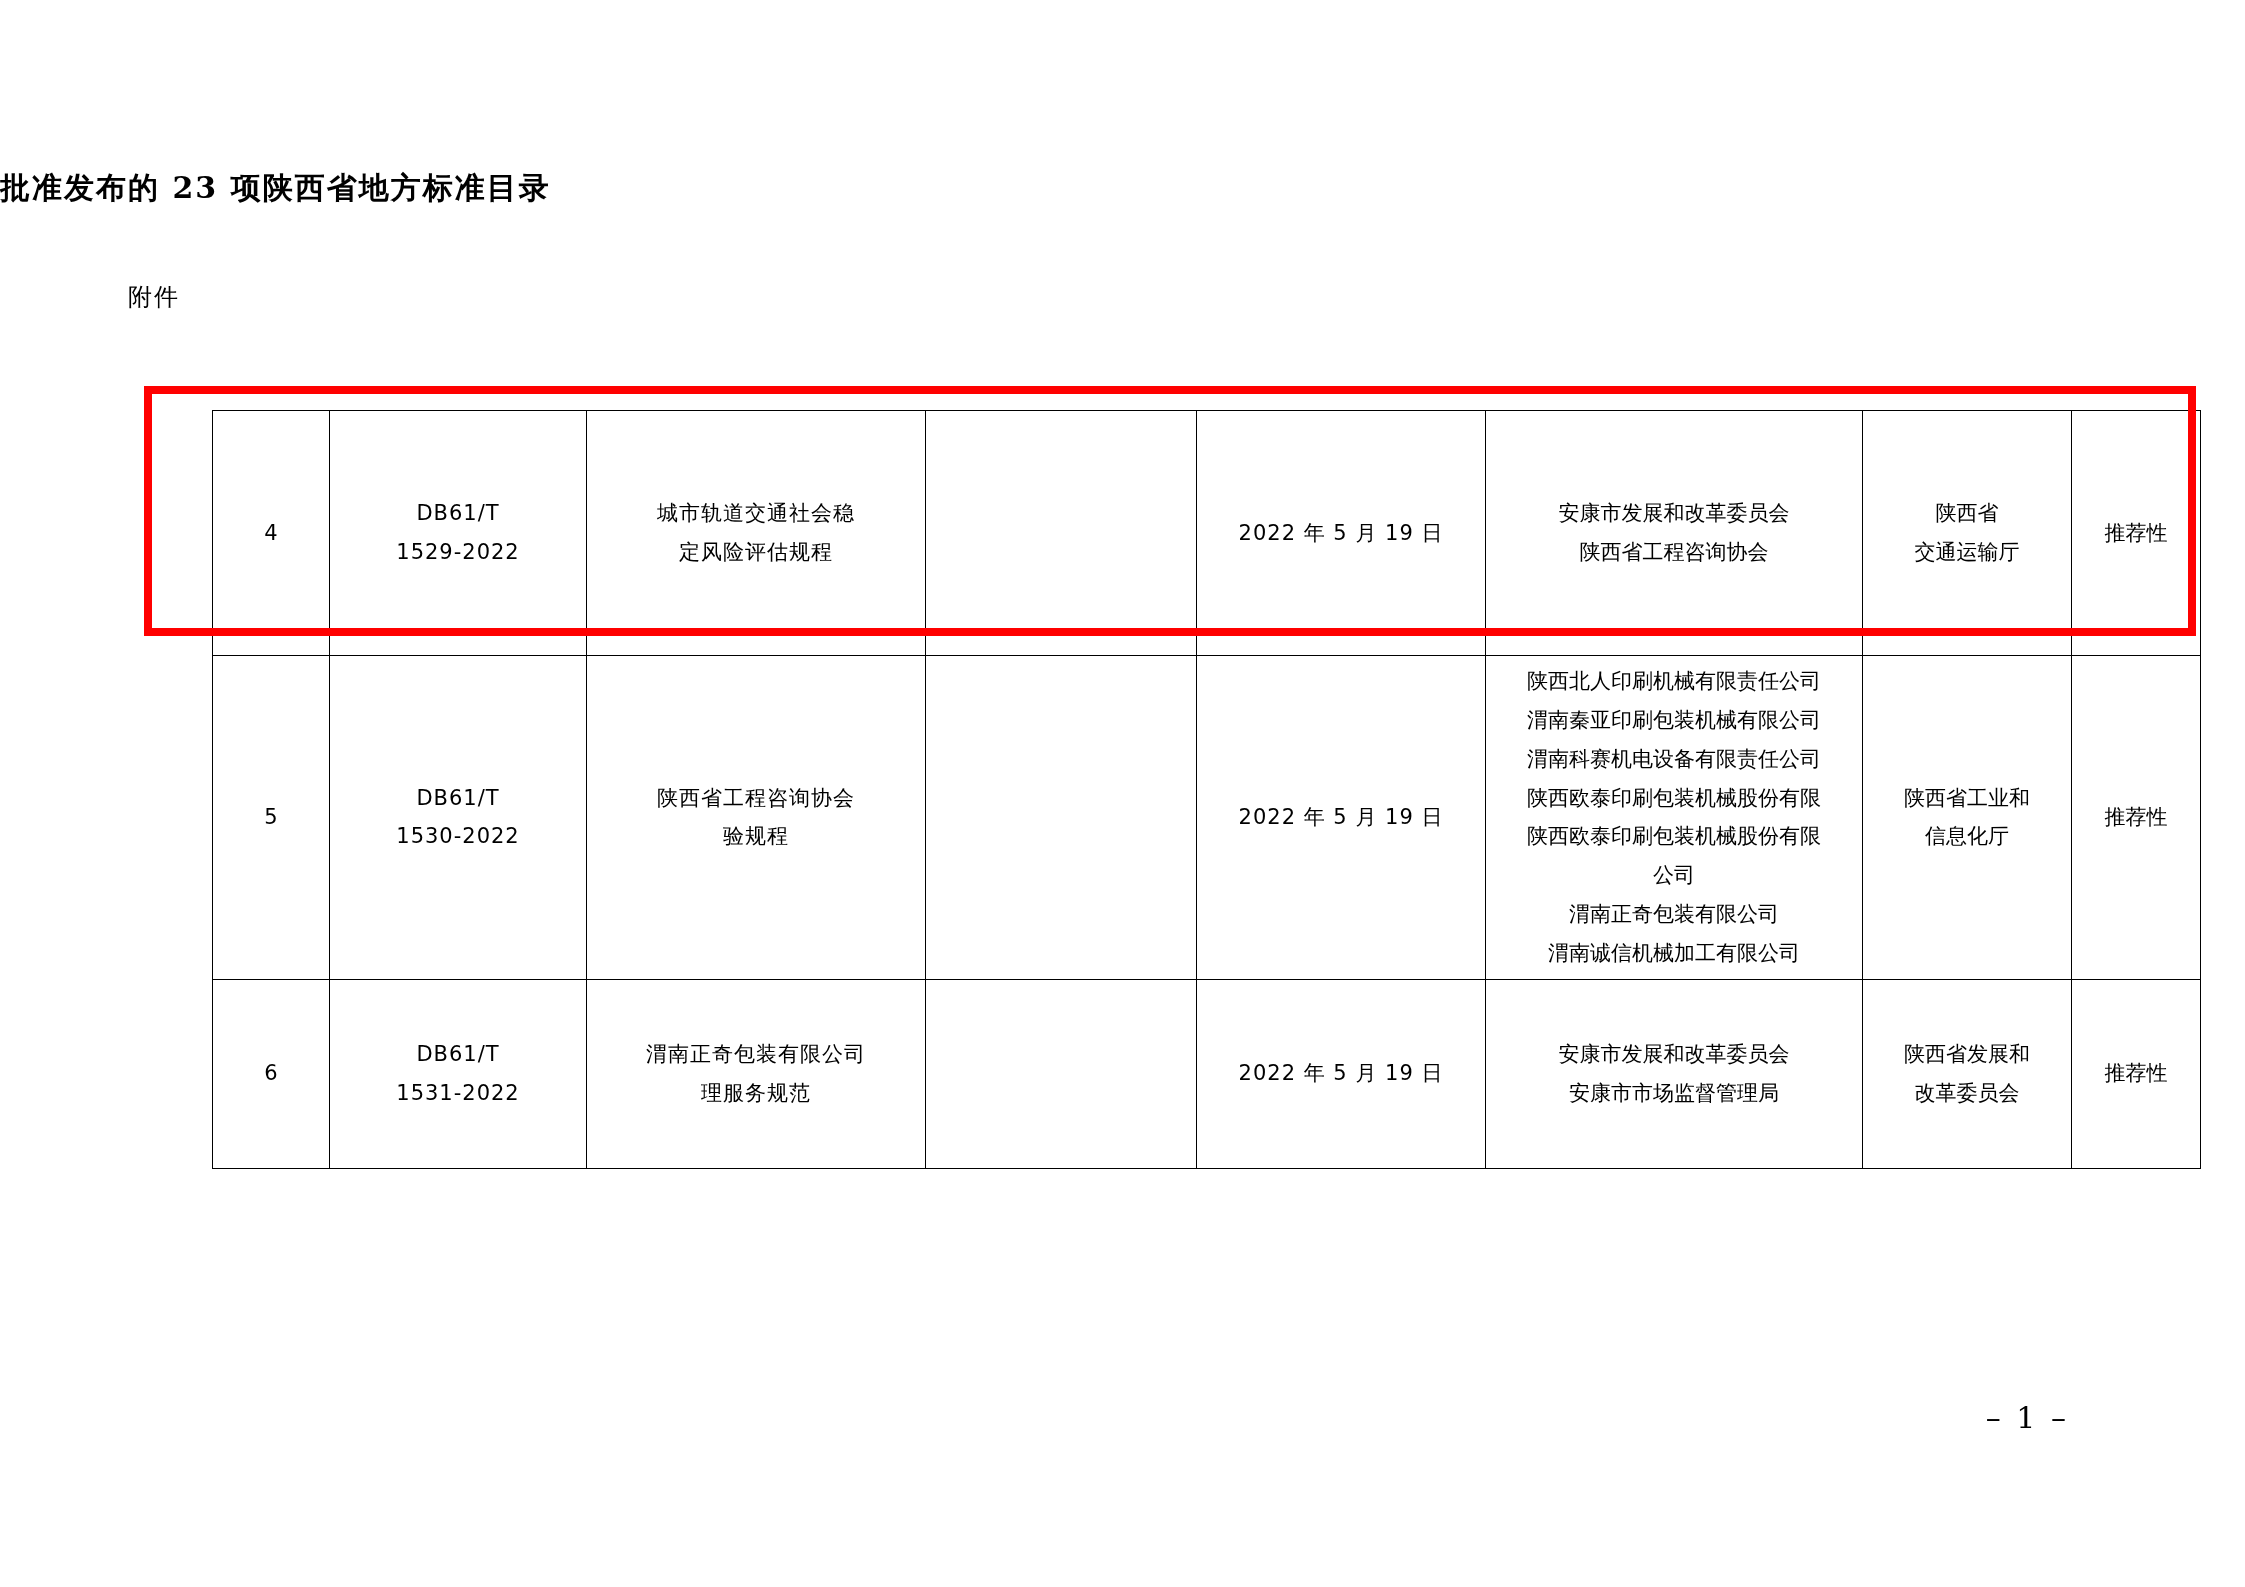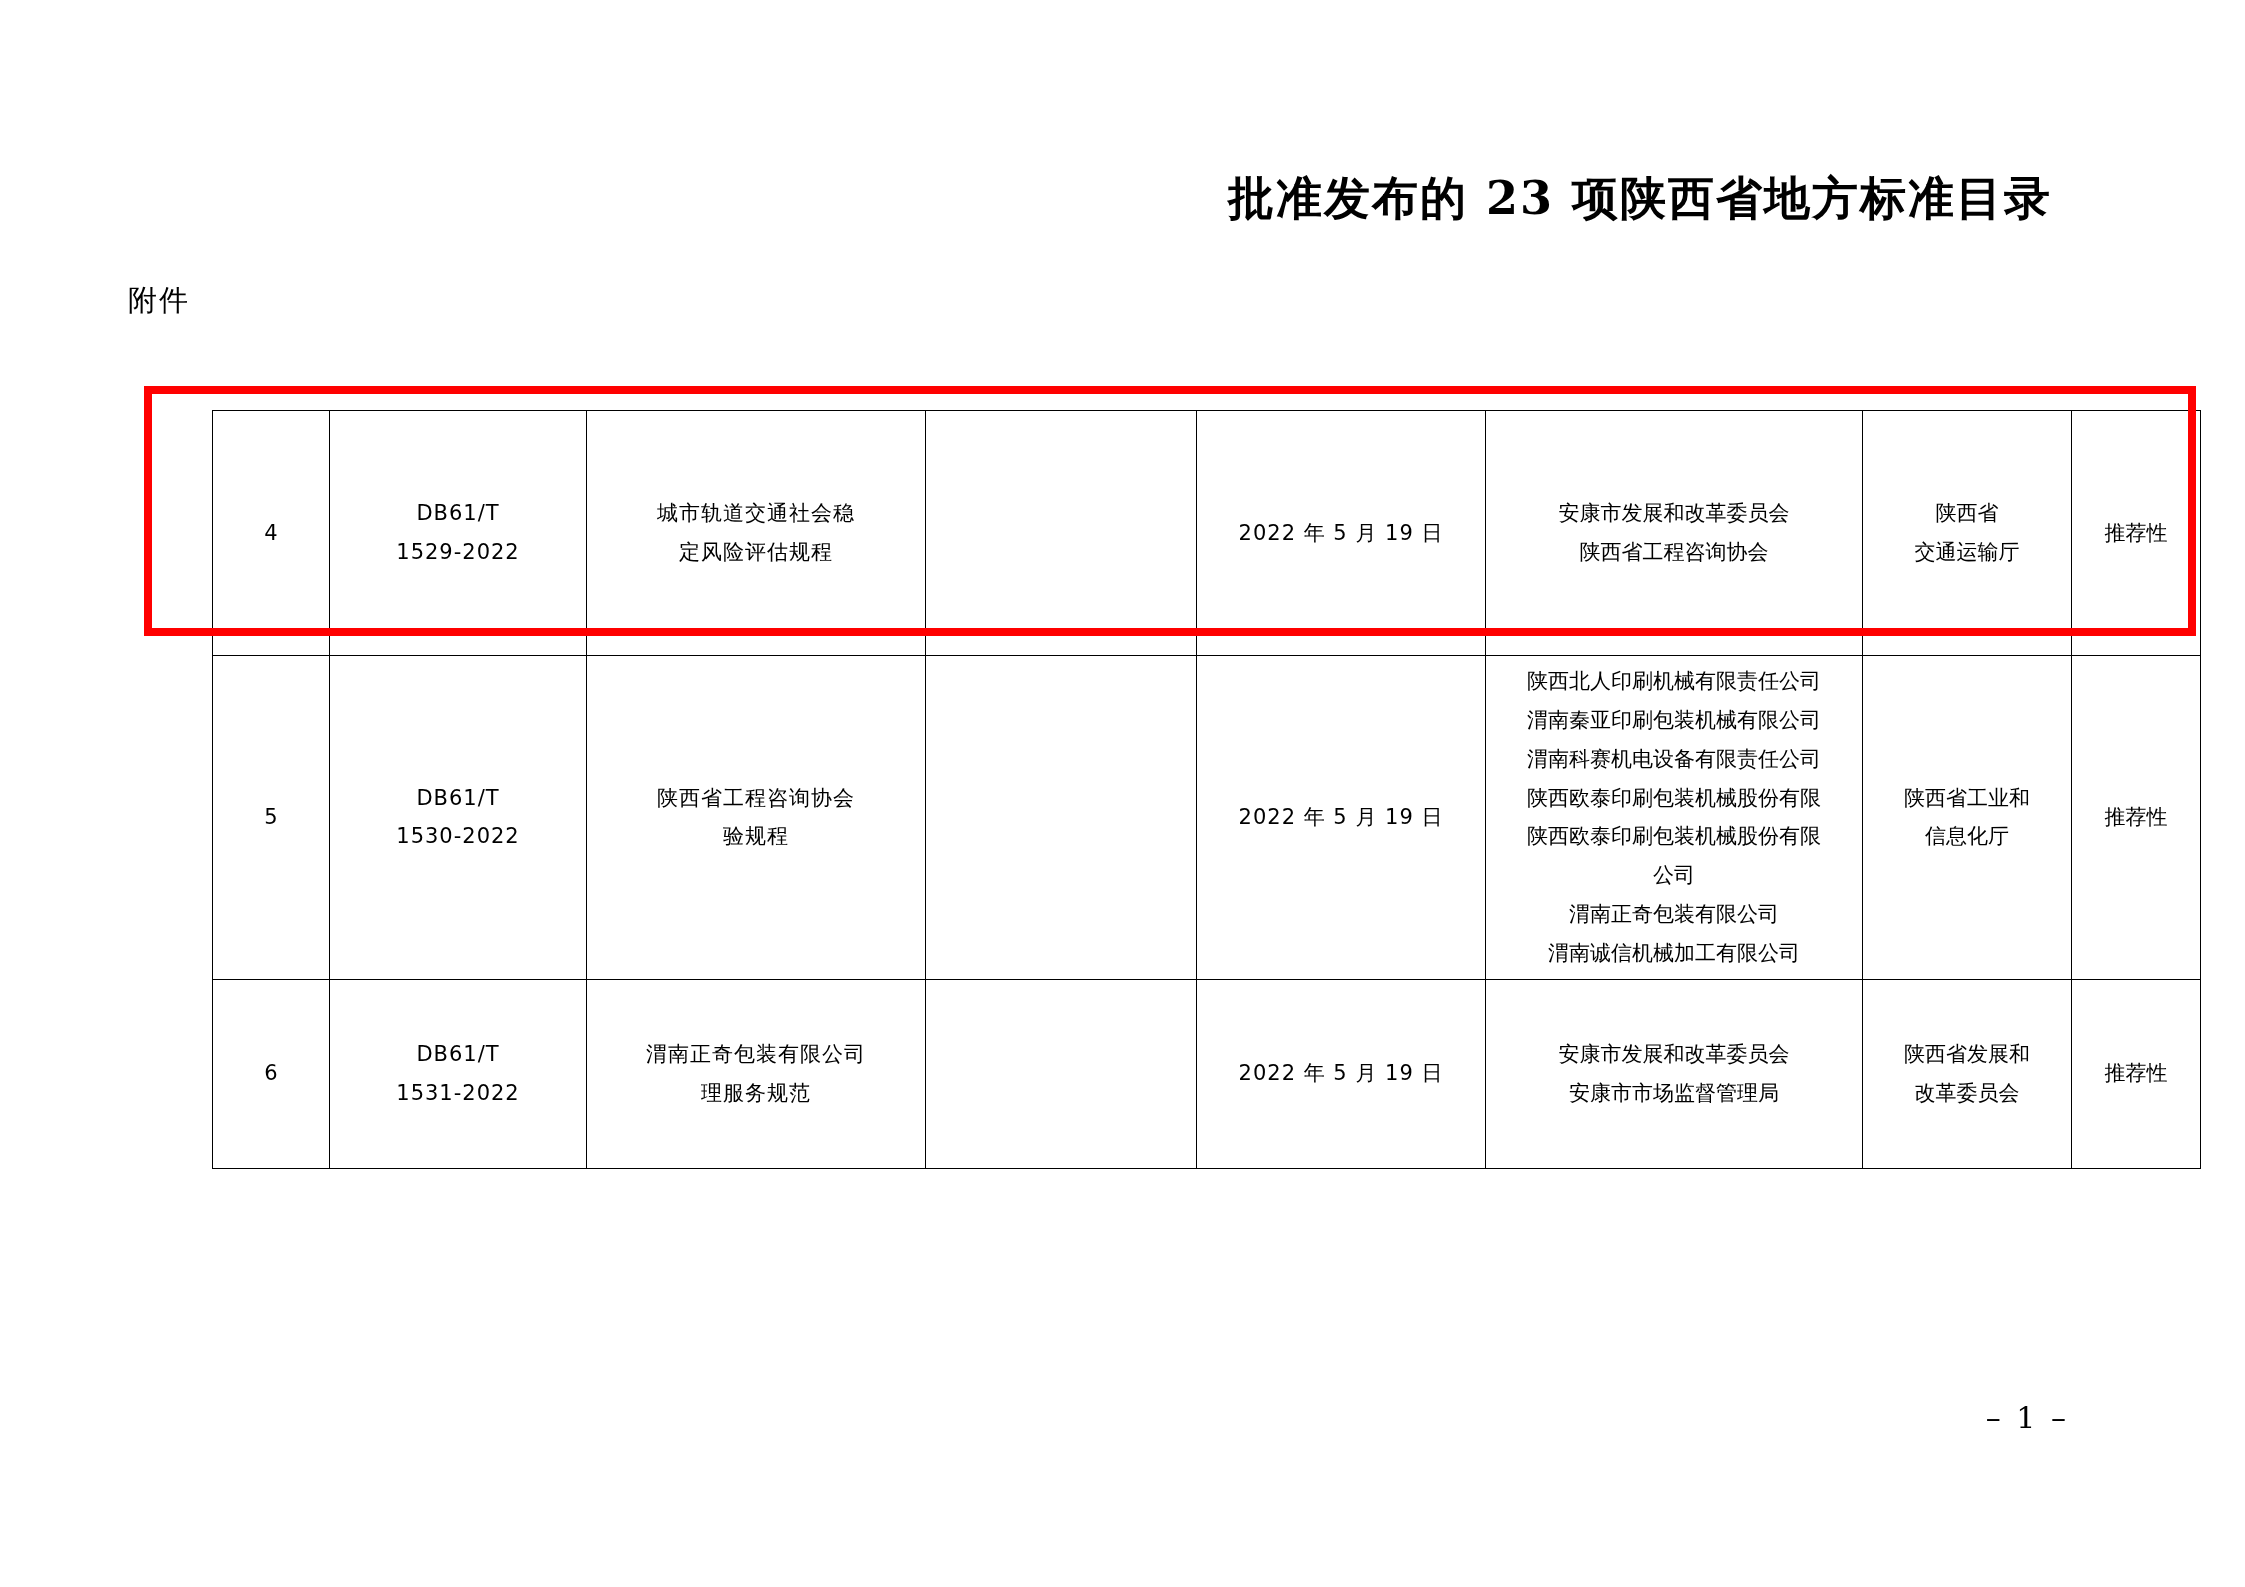--- a/index.html
+++ b/index.html
@@ -19,33 +19,33 @@
     position: relative;
     width: 2245px;
     height: 1587px;
     box-sizing: border-box;
   }
   .doc-title {
     position: absolute;
     top: 168px;
     left: 0;
     width: 2052px;
-    text-align: right;
+    text-align: left;
     font-family: "DejaVu Serif", serif;
     font-weight: bold;
-    font-size: 46px;
+    font-size: 30px;
     letter-spacing: 2px;
     color: #000;
   }
   .attachment-label {
     position: absolute;
     top: 281px;
     left: 128px;
     font-family: "DejaVu Sans", sans-serif;
-    font-size: 29px;
+    font-size: 24px;
     letter-spacing: 2px;
   }
   .table-wrap {
     position: absolute;
     top: 410px;
     left: 212px;
     width: 1916px;
   }
   table.std-table {
     border-collapse: collapse;

